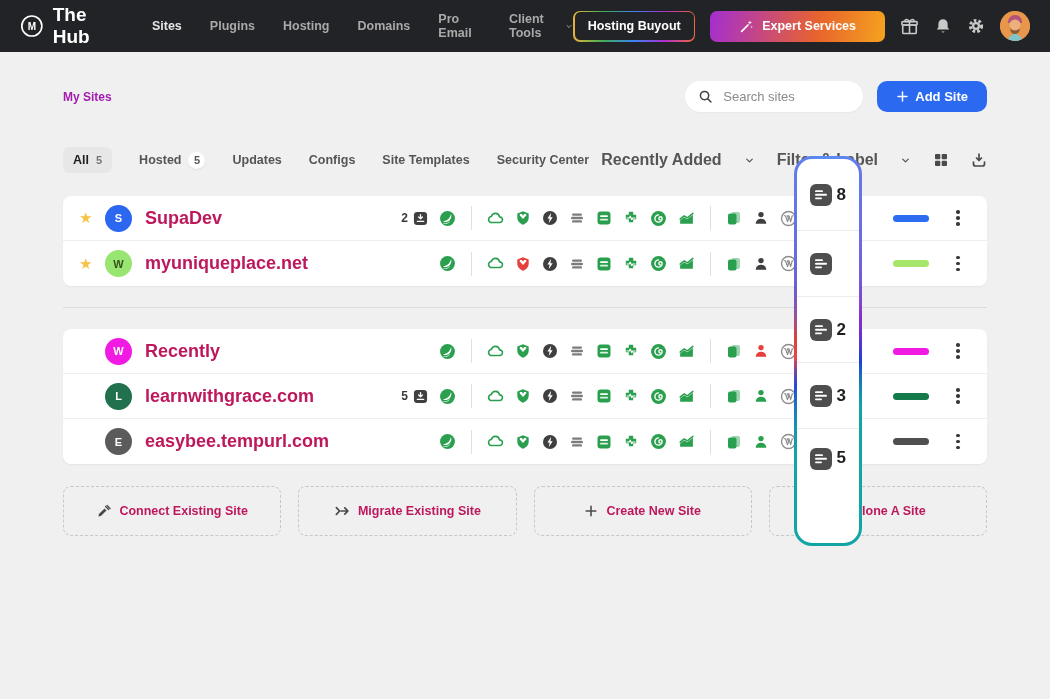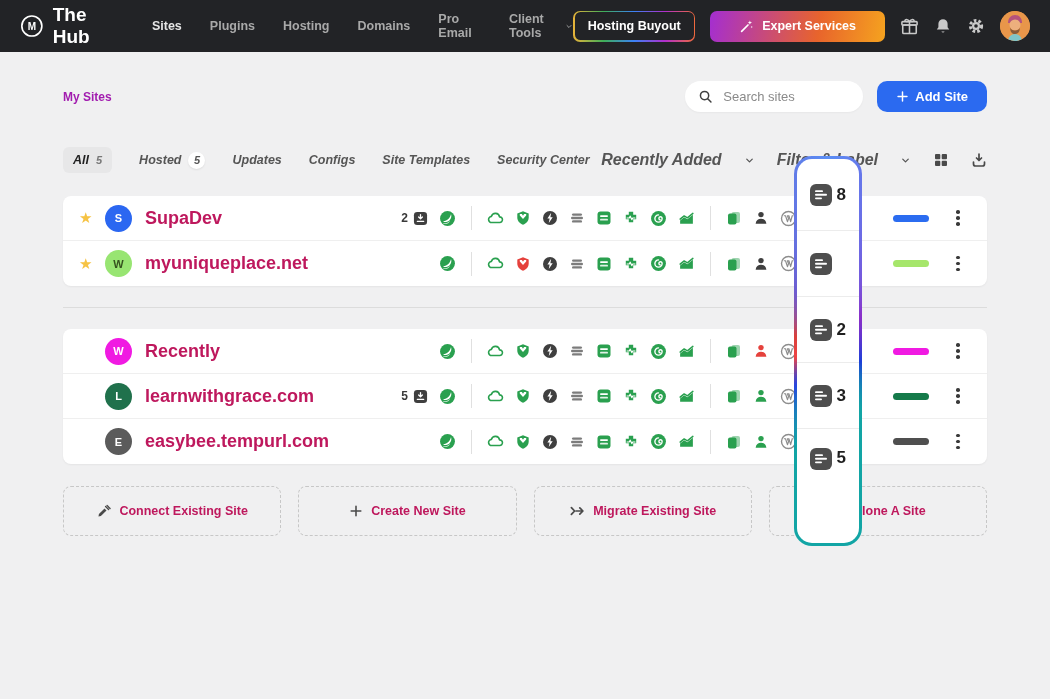--- a/index.html
+++ b/index.html
@@ -19,21 +19,21 @@
   
   .container{width:924px;margin:0 auto;padding-top:29px;}
   .page-head{display:flex;align-items:center;}
   .page-title{font-size:12px;font-weight:bold;color:#a21caf;}
   .head-right{margin-left:auto;display:flex;align-items:center;gap:14px;}
   .search-pill{display:flex;align-items:center;gap:8px;background:#fff;border-radius:16px;height:31px;width:178px;padding:0 13px;box-sizing:border-box;box-shadow:0 1px 2px rgba(0,0,0,.04);}
   .search-pill input{border:0;outline:0;background:transparent;font-size:13px;color:#333;width:100%;font-family:"Liberation Sans",sans-serif;}
   .search-pill input::placeholder{color:#8a8a8a;}
   .add-site{background:#2b6af0;color:#fff;font-weight:bold;font-size:13px;height:31px;display:flex;align-items:center;gap:6px;padding:0 19px;border-radius:10px;cursor:pointer;}
   
-  .tabs-row{display:flex;align-items:center;margin-top:35px;font-style:italic;}
+  .tabs-row{display:flex;align-items:center;margin-top:35px;}
   .tabs{display:flex;align-items:center;gap:27px;}
   .tab{font-size:12.5px;font-weight:bold;color:#555;cursor:pointer;display:flex;align-items:center;gap:7px;}
   .tab.active{background:#e7e7e8;border-radius:6px;padding:6px 10px;color:#1f1f1f;}
   .tab.active .tab-count{color:#777;font-size:11px;}
   .tab-count{font-size:11px;color:#555;}
   .tab-count.circle{background:#fff;border-radius:50%;width:17px;height:17px;display:flex;align-items:center;justify-content:center;box-shadow:0 1px 2px rgba(0,0,0,.08);}
   .tabs-right{margin-left:auto;display:flex;align-items:center;gap:22px;}
   .dropdown{display:flex;align-items:center;gap:22px;font-size:16px;font-weight:bold;color:#555;cursor:pointer;}
   
   .card{background:#fff;border-radius:8px;box-shadow:0 1px 2px rgba(0,0,0,.05);overflow:hidden;}
@@ -618,30 +618,30 @@
   </div>
 
   <div class="actions">
     <div class="action-btn">
       <svg class="ic" width="15" height="15" style="color:#4a4a4a">
           <use href="#sym-plug"></use>
         </svg>
       <span>Connect Existing Site</span>
     </div>
     <div class="action-btn">
+      <svg class="ic" width="16" height="16" style="color:#4a4a4a">
+          <use href="#sym-migrate"></use>
+        </svg>
+      <span>Migrate Existing Site</span>
+    </div>
+    <div class="action-btn">
       <svg class="ic" width="14" height="14" style="color:#4a4a4a">
           <use href="#sym-plus"></use>
         </svg>
       <span>Create New Site</span>
-    </div>
-    <div class="action-btn">
-      <svg class="ic" width="16" height="16" style="color:#4a4a4a">
-          <use href="#sym-migrate"></use>
-        </svg>
-      <span>Migrate Existing Site</span>
     </div>
     <div class="action-btn">
       <svg class="ic" width="15" height="15" style="color:#4a4a4a">
           <use href="#sym-clone"></use>
         </svg>
       <span>Clone A Site</span>
     </div>
   </div>
 </div>
 

